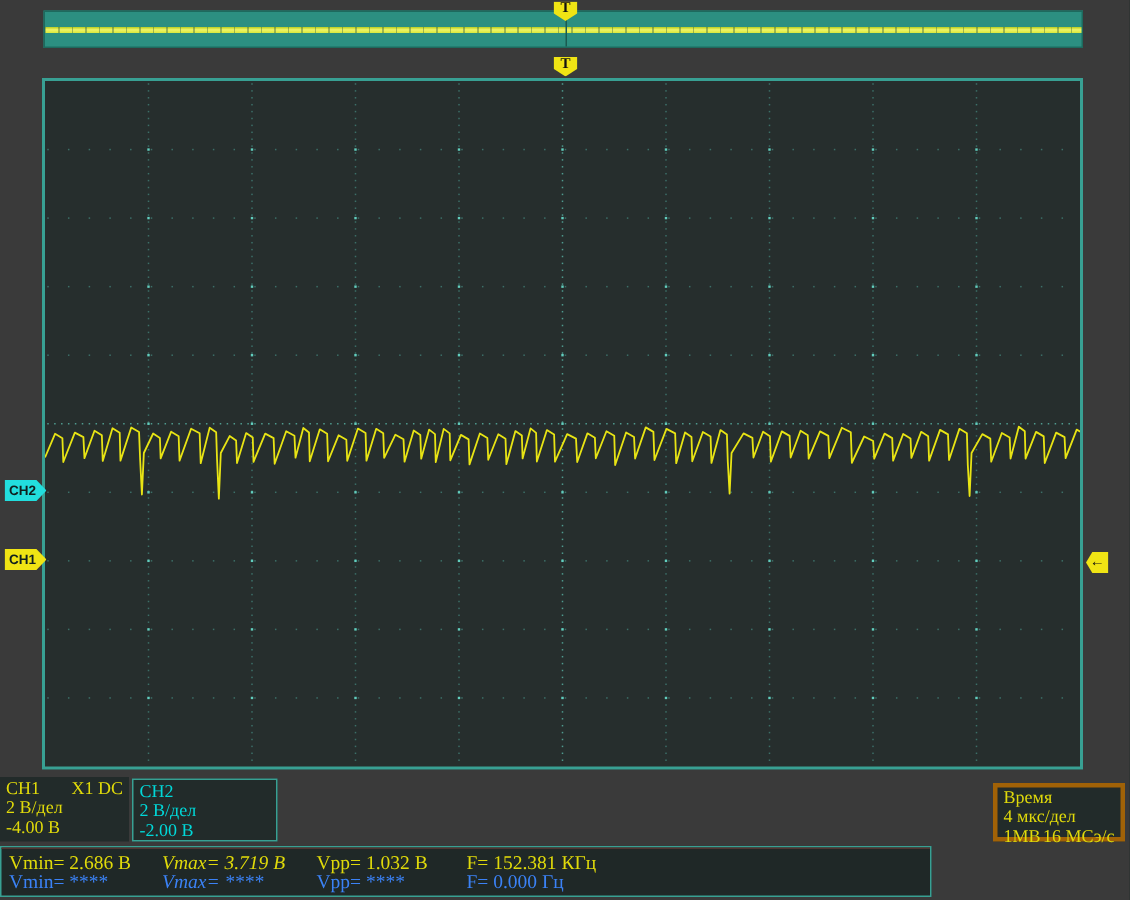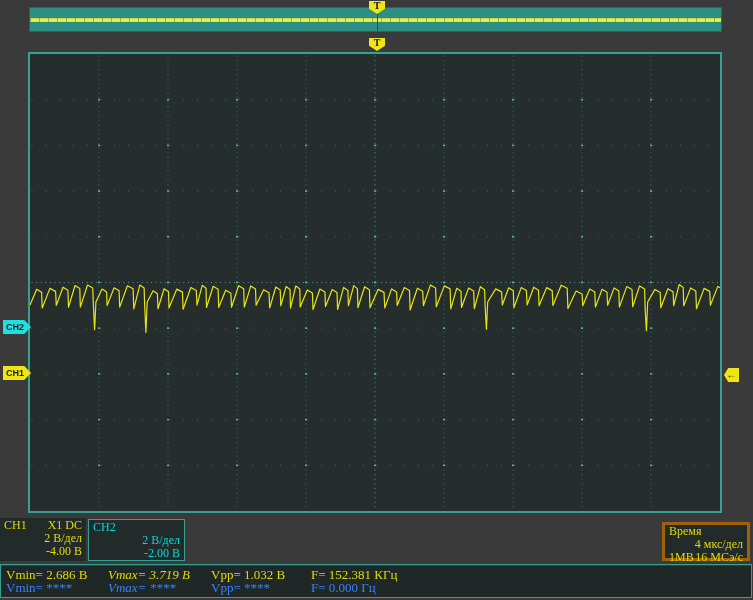--- a/index.html
+++ b/index.html
@@ -67,28 +67,28 @@
     clip-path: polygon(28% 0, 100% 0, 100% 100%, 28% 100%, 0 50%);
     color: #111; font-size: 10px; font-weight: bold; line-height: 13px; text-align: center;
   }
 
   
   .panel {
     position: absolute; background: #222b2a;
     font-size: 12px; line-height: 13px;
   }
   .panel .prow { padding: 0 4px; display: flex; justify-content: space-between; }
-  .panel .rowr { padding: 0 4px; text-align: right; }
+  .panel .rowr { padding: 0 4px; }
   .panel-ch1 { left: 0; top: 518px; width: 86px; height: 43px; color: #e0da0a; padding-top: 1px; }
   .panel-ch2 { left: 88px; top: 519px; width: 97px; height: 42px; color: #00d8d8; border: 1px solid #38a093; padding-top: 1px; }
   .panel-time { left: 662px; top: 522px; width: 88px; height: 39px; color: #e0da0a; border: 3px solid #a16207; }
 
   
   .meas-bar {
-    position: absolute; left: 0; top: 564px; width: 752px; height: 34px;
+    position: absolute; left: 0; top: 564px; width: 621px; height: 34px;
     background: #1f2827; border: 1px solid #38a093;
   }
   .meas-bar::before {
     content: ""; position: absolute; left: 0; top: 0; width: 100%; height: 1px;
     background: #523431;
   }
   .meas-bar span { position: absolute; font-size: 13px; line-height: 14px; white-space: pre; }
   .meas-bar .r1 { top: 3px;  color: #e0da0a; }
   .meas-bar .r2 { top: 16px; color: #3b82f6; }
   .meas-bar .c1 { left: 5px; }

